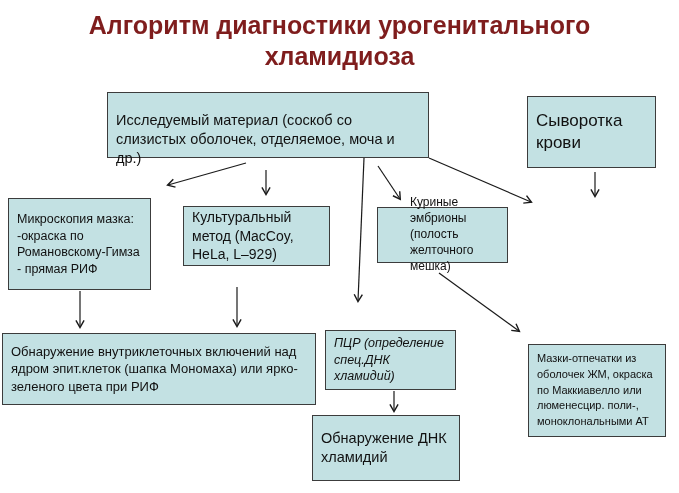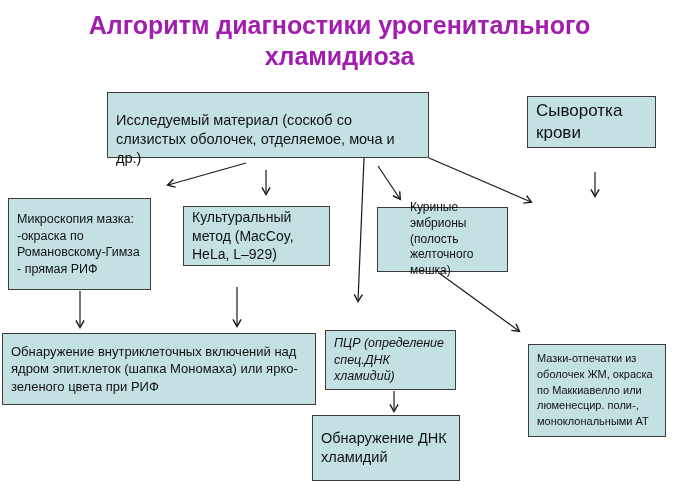--- a/index.html
+++ b/index.html
@@ -12,21 +12,21 @@
     font-family: "Liberation Sans", sans-serif;
   }
   .title {
     position: absolute;
     left: 0; right: 0; top: 10px;
     margin: 0;
     text-align: center;
     font-size: 25px;
     font-weight: bold;
     line-height: 1.22;
-    color: #a21caf;
+    color: #7f1d1d;
     white-space: pre-line;
   }
   .arrows {
     position: absolute;
     left: 0; top: 0;
     width: 679px; height: 493px;
     pointer-events: none;
   }
   .node {
     position: absolute;
@@ -35,24 +35,24 @@
     border: 1.5px solid #3c3c3c;
     color: #111111;
     display: flex;
     align-items: center;
     padding: 4px 8px;
     white-space: pre-line;
     line-height: 1.32;
   }
   
   #n-material   { left:107px; top: 92px; width:322px; height: 66px; font-size:14.5px; align-items:flex-start; padding-top:18px;}
-  #n-serum      { left:527px; top: 96px; width:129px; height: 52px; font-size:17px; }
+  #n-serum      { left:527px; top: 96px; width:129px; height: 72px; font-size:17px; }
   #n-microscopy { left:  8px; top:198px; width:143px; height: 92px; font-size:12.5px; }
   #n-culture    { left:183px; top:206px; width:147px; height: 60px; font-size:14px; }
-  #n-embryos    { left:377px; top:207px; width:131px; height: 65px; font-size:12px;padding-left:32px; }
+  #n-embryos    { left:377px; top:207px; width:131px; height: 56px; font-size:12px;padding-left:32px; }
   #n-ifa        { left:537px; top:210px; width:131px; height: 77px; font-size:19px; justify-content:center; }
   #n-inclusions { left:  2px; top:333px; width:314px; height: 72px; font-size:13px; }
   #n-pcr        { left:325px; top:330px; width:131px; height: 60px; font-size:12.5px;font-style:italic; }
   #n-smears     { left:528px; top:344px; width:138px; height: 93px; font-size:11px; line-height:1.42; }
   #n-dna        { left:312px; top:415px; width:148px; height: 66px; font-size:14.5px; }
 </style>
 </head>
 <body>
 
 <div class="slide">

